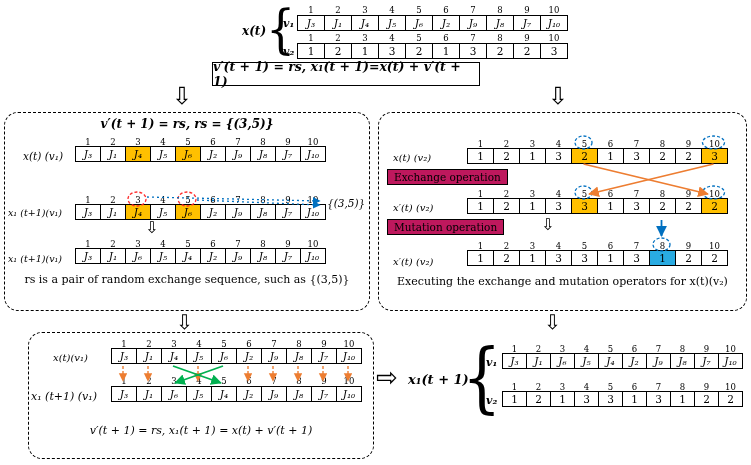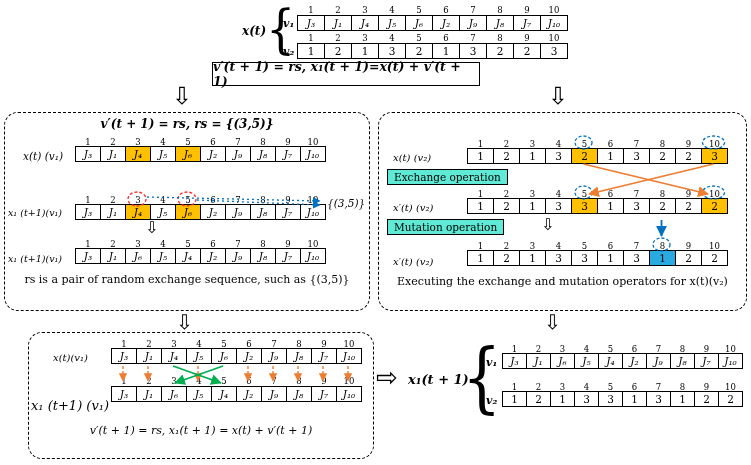--- a/index.html
+++ b/index.html
@@ -13,21 +13,21 @@
   .cells .cell + .cell { margin-left:-1px; }
   .idx .cell { border-color:transparent; background:transparent; font-size:8.5px; height:10px; }
   .jobs .cell { font-style:italic; }
   .hl-orange { background:#FFC000 !important; }
   .hl-blue { background:#29ABE2 !important; }
   .math { font-style:italic; }
   .bold { font-weight:bold; }
   .dashed-box { position:absolute; border:1.6px dashed #000; border-radius:14px; background:#fff; }
   .label { position:absolute; font-size:10.5px; white-space:nowrap; }
   .caption { position:absolute; left:0; right:0; text-align:center; font-size:11px; white-space:nowrap; }
-  .boxed-label { position:absolute; border:1px solid #000; padding:1px 6px; font-size:10.5px; background:#5eead4; white-space:nowrap; }
+  .boxed-label { position:absolute; border:1px solid #000; padding:1px 6px; font-size:10.5px; background:#be185d; white-space:nowrap; }
   .hollow-arrow { position:absolute; font-family:"DejaVu Sans",sans-serif; color:#000; line-height:1; font-style:normal; }
   .brace { position:absolute; font-weight:400; line-height:1; transform-origin:top center; }
   svg.overlay { position:absolute; left:0; top:0; pointer-events:none; z-index:5; }
 </style>
 </head>
 <body>
 
 <div class="canvas">
 
   <div class="abs math bold" style="left:242px; top:24px; font-size:12px;">x(t)</div>
@@ -299,21 +299,21 @@
         <span class="cell">2</span>
         <span class="cell">3</span>
         <span class="cell">4</span>
         <span class="cell">5</span>
         <span class="cell">6</span>
         <span class="cell">7</span>
         <span class="cell">8</span>
         <span class="cell">9</span>
         <span class="cell">10</span>
       </div>
-    <div class="label math" style="left:2px; top:65px; font-size:13px;">x₁ (t+1) (v₁)</div>
+    <div class="label math" style="left:2px; top:57px; font-size:11px;">x₁ (t+1) (v₁)</div>
     <div class="cells jobs" style="left:82px; top:53px; --cw:26px;">
         <span class="cell">J₃</span>
         <span class="cell">J₁</span>
         <span class="cell">J₆</span>
         <span class="cell">J₅</span>
         <span class="cell">J₄</span>
         <span class="cell">J₂</span>
         <span class="cell">J₉</span>
         <span class="cell">J₈</span>
         <span class="cell">J₇</span>

